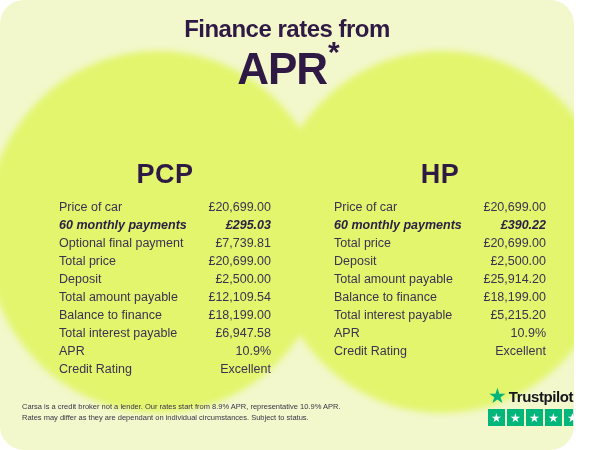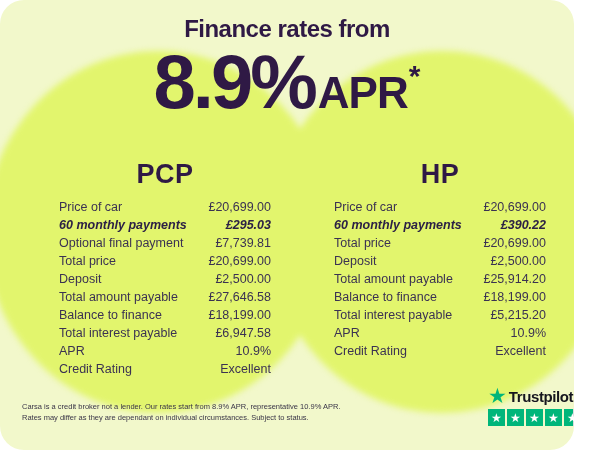--- a/index.html
+++ b/index.html
@@ -69,21 +69,20 @@
 <div class="stage">
 
   <div class="bg">
     <div class="ball left"></div>
     <div class="ball right"></div>
   </div>
 
   <div class="title">Finance rates from</div>
 
   <div class="rate">
-    <span class="value">8.9%</span>
     <span class="unit">APR</span>
     <span class="note">*</span>
   </div>
 
   <section class="col pcp">
     <h2>PCP</h2>
     <div class="rows">
       <div class="row">
         <span class="lbl">Price of car</span>
         <span class="val">£20,699.00</span>
@@ -99,21 +98,21 @@
       <div class="row">
         <span class="lbl">Total price</span>
         <span class="val">£20,699.00</span>
       </div>
       <div class="row">
         <span class="lbl">Deposit</span>
         <span class="val">£2,500.00</span>
       </div>
       <div class="row">
         <span class="lbl">Total amount payable</span>
-        <span class="val">£27,646.58</span>
+        <span class="val">£12,109.54</span>
       </div>
       <div class="row">
         <span class="lbl">Balance to finance</span>
         <span class="val">£18,199.00</span>
       </div>
       <div class="row">
         <span class="lbl">Total interest payable</span>
         <span class="val">£6,947.58</span>
       </div>
       <div class="row">

